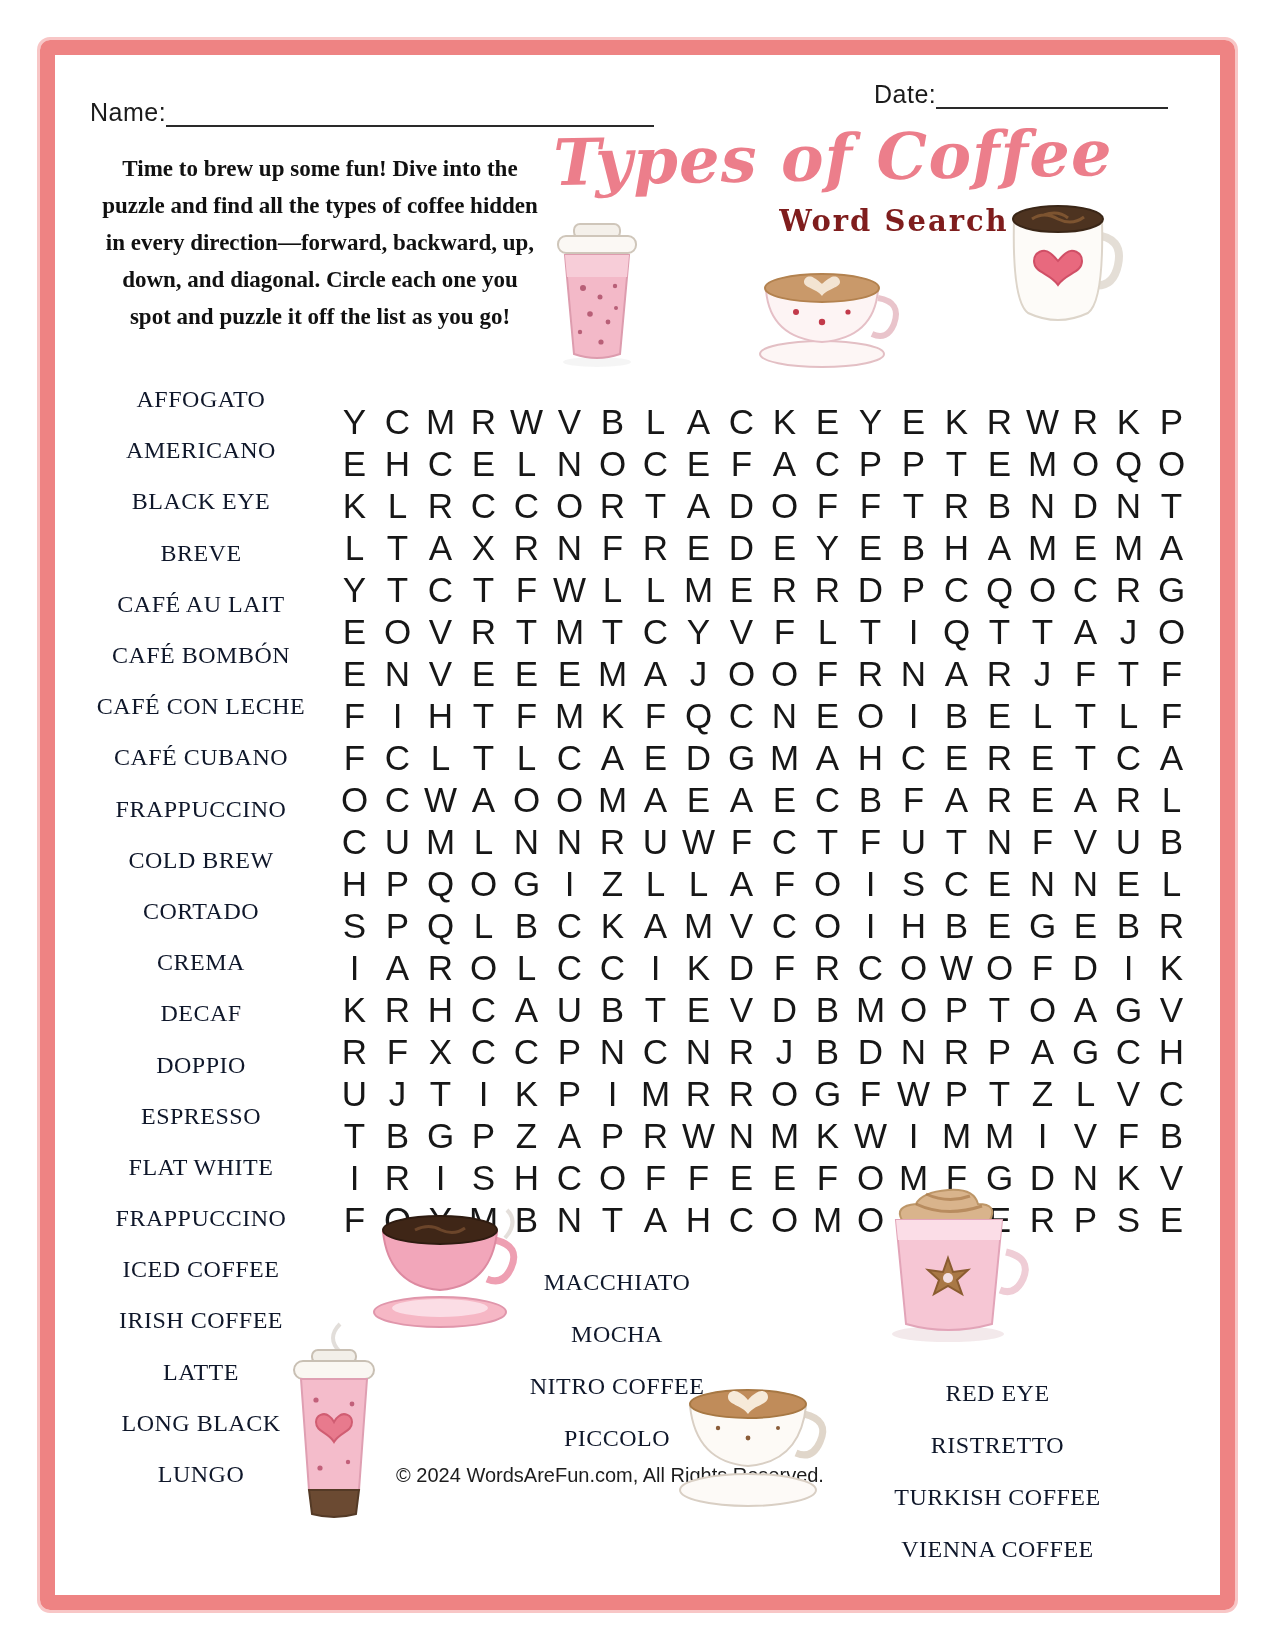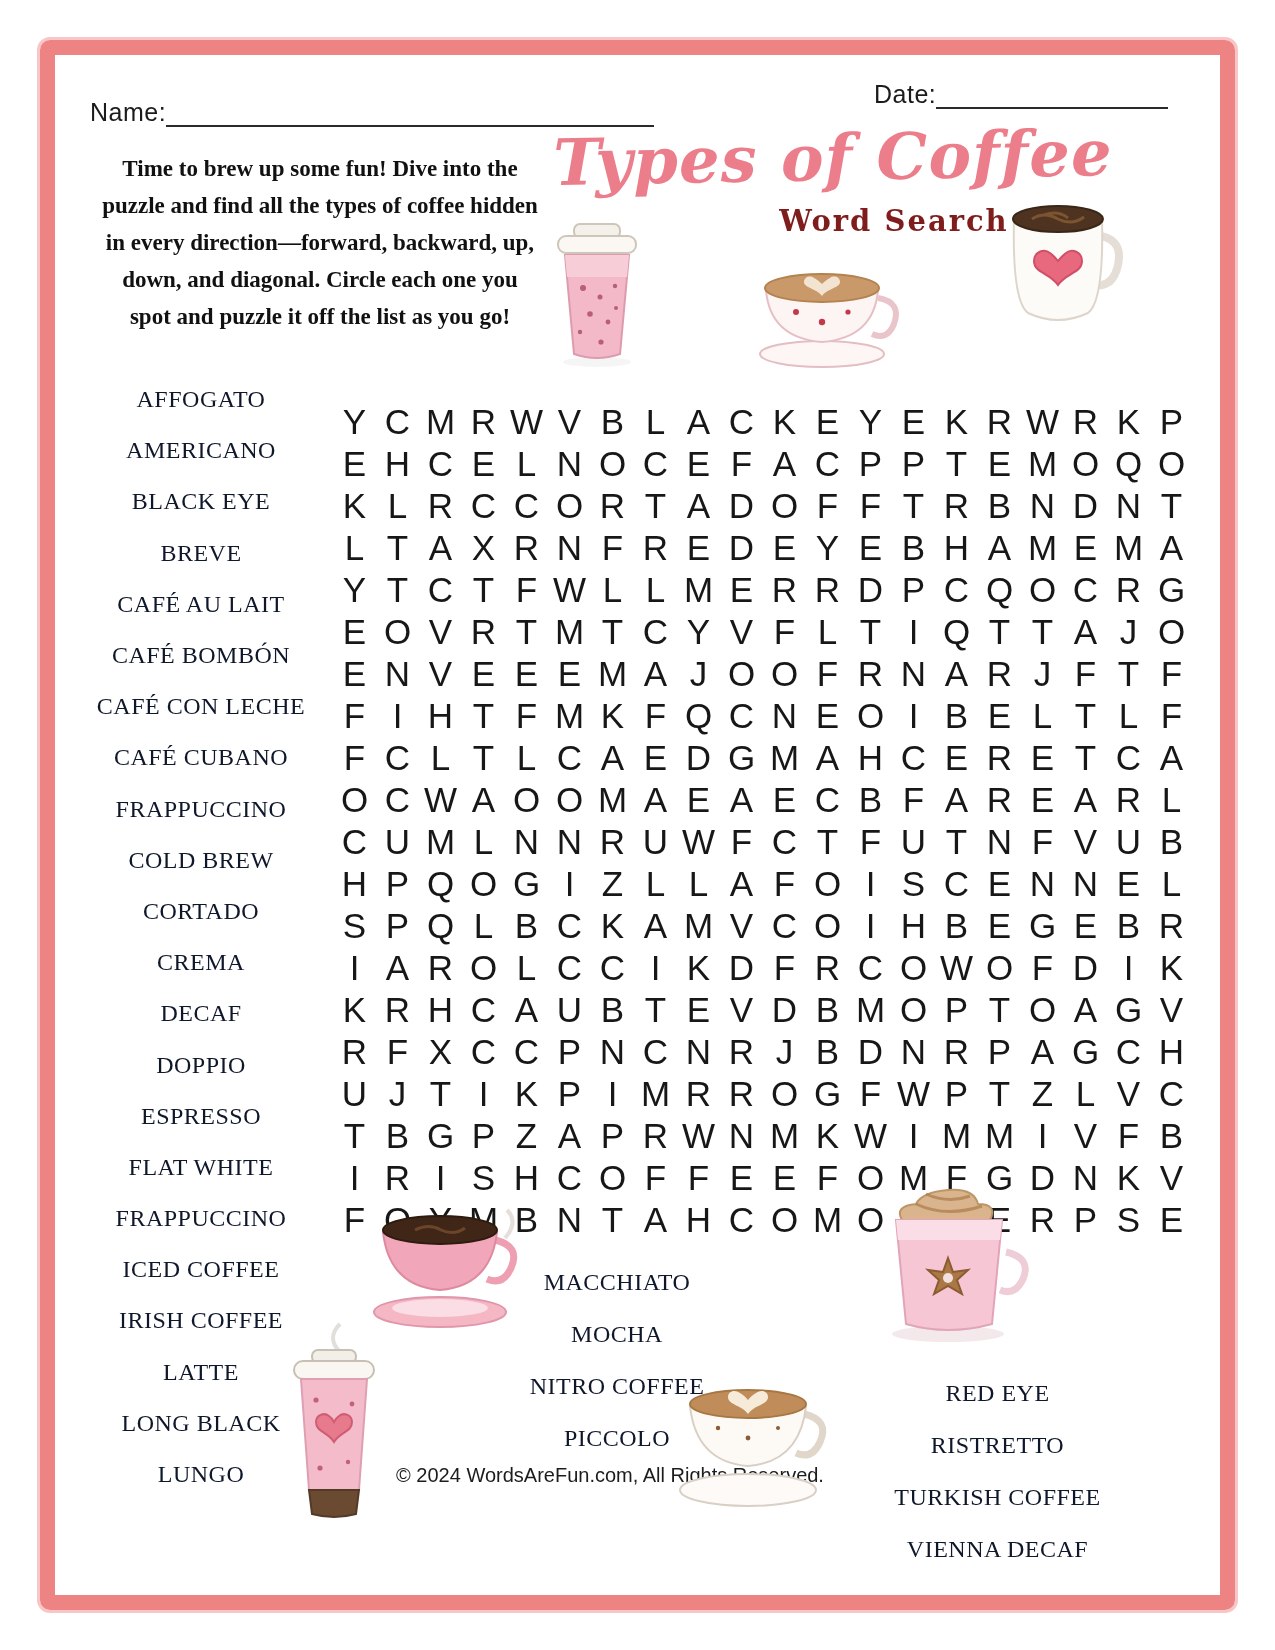--- a/index.html
+++ b/index.html
@@ -516,21 +516,21 @@
 <div class="word-col" id="words-middle">
     <div class="word">MACCHIATO</div>
     <div class="word">MOCHA</div>
     <div class="word">NITRO COFFEE</div>
     <div class="word">PICCOLO</div>
   </div>
 <div class="word-col" id="words-right">
     <div class="word">RED EYE</div>
     <div class="word">RISTRETTO</div>
     <div class="word">TURKISH COFFEE</div>
-    <div class="word">VIENNA DECAF</div>
+    <div class="word">VIENNA COFFEE</div>
   </div>
 
 <div class="footer">© 2024 WordsAreFun.com, All Rights Reserved.</div>
 
 <div class="illus" style="left:538px;top:222px;">
   <svg width="118" height="146" viewBox="0 0 118 146">
     <ellipse cx="59" cy="140" rx="34" ry="5" fill="#eee" opacity="0.6"></ellipse>
     <rect x="36" y="2" width="46" height="14" rx="6" fill="#f4f0ea" stroke="#cfc6ba" stroke-width="2"></rect>
     <rect x="20" y="14" width="78" height="17" rx="8" fill="#fbf8f4" stroke="#cfc6ba" stroke-width="2"></rect>
     <path d="M27,33 L91,33 L82,132 Q59,140 36,132 Z" fill="#f3b9c8" stroke="#dd9cae" stroke-width="2"></path>

